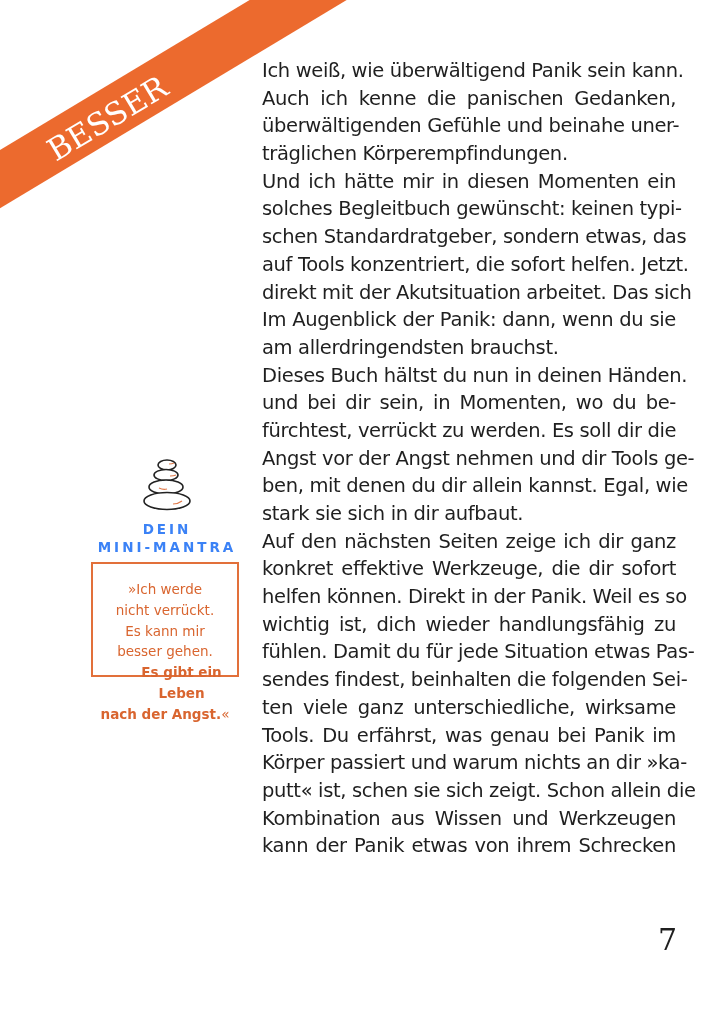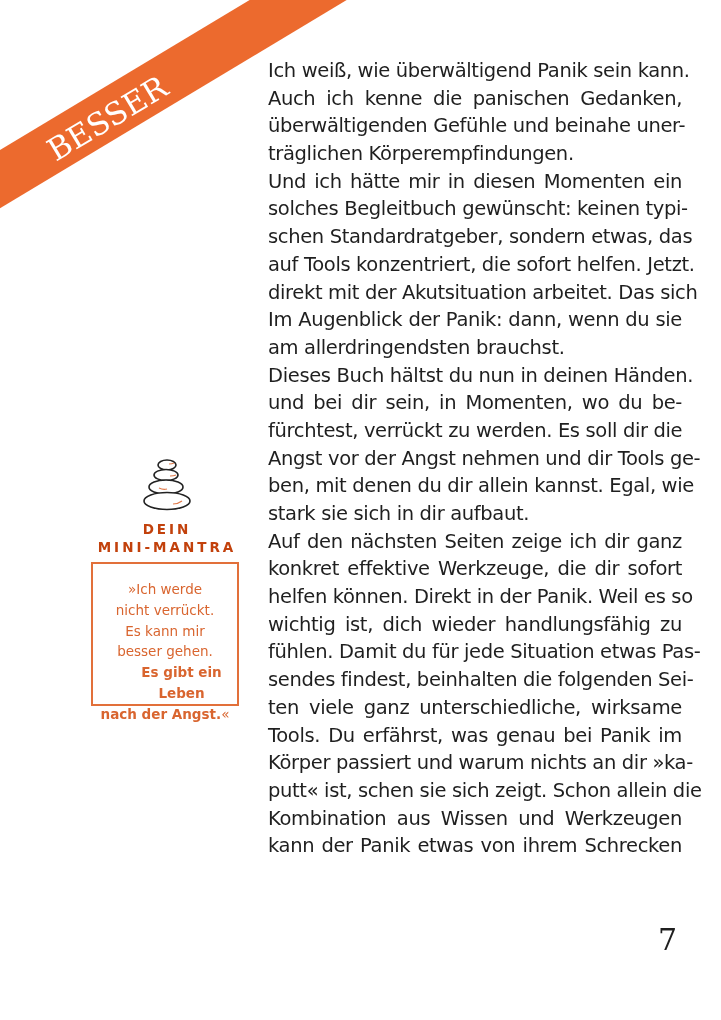--- a/index.html
+++ b/index.html
@@ -43,21 +43,21 @@
       font-family: "DejaVu Serif", "Liberation Serif", serif;
       font-size: 31px;
       letter-spacing: 0px;
       margin-left: -150px;
       margin-top: 6px;
     }
 
     
     .body-text {
       position: absolute;
-      left: 268px;
+      left: 262px;
       top: 57px;
       width: 414px;
     }
     .line {
       display: block;
       height: 27.7px;
       line-height: 27.7px;
       font-size: 19.5px;
       white-space: nowrap;
       text-align: justify;
@@ -77,32 +77,32 @@
       width: 154px;
       text-align: center;
     }
     .stones {
       display: block;
       margin: 0 auto;
       width: 56px;
       height: 56px;
     }
     .mantra-heading {
-      color: #c2410c;
+      color: #3b82f6;
       font-weight: bold;
       font-size: 13.5px;
       letter-spacing: 3px;
       line-height: 18px;
       margin-top: 9px;
     }
     .mantra-box {
       margin-top: 6px;
       margin-left: 1px;
       width: 148px;
-      height: 144px;
+      height: 115px;
       border: 2px solid #e2703a;
       box-sizing: border-box;
       padding-top: 15px;
       color: #d9652f;
       font-size: 13.5px;
       line-height: 20.8px;
     }
     .mantra-box .strong {
       font-weight: bold;
       padding-left: 33px;

